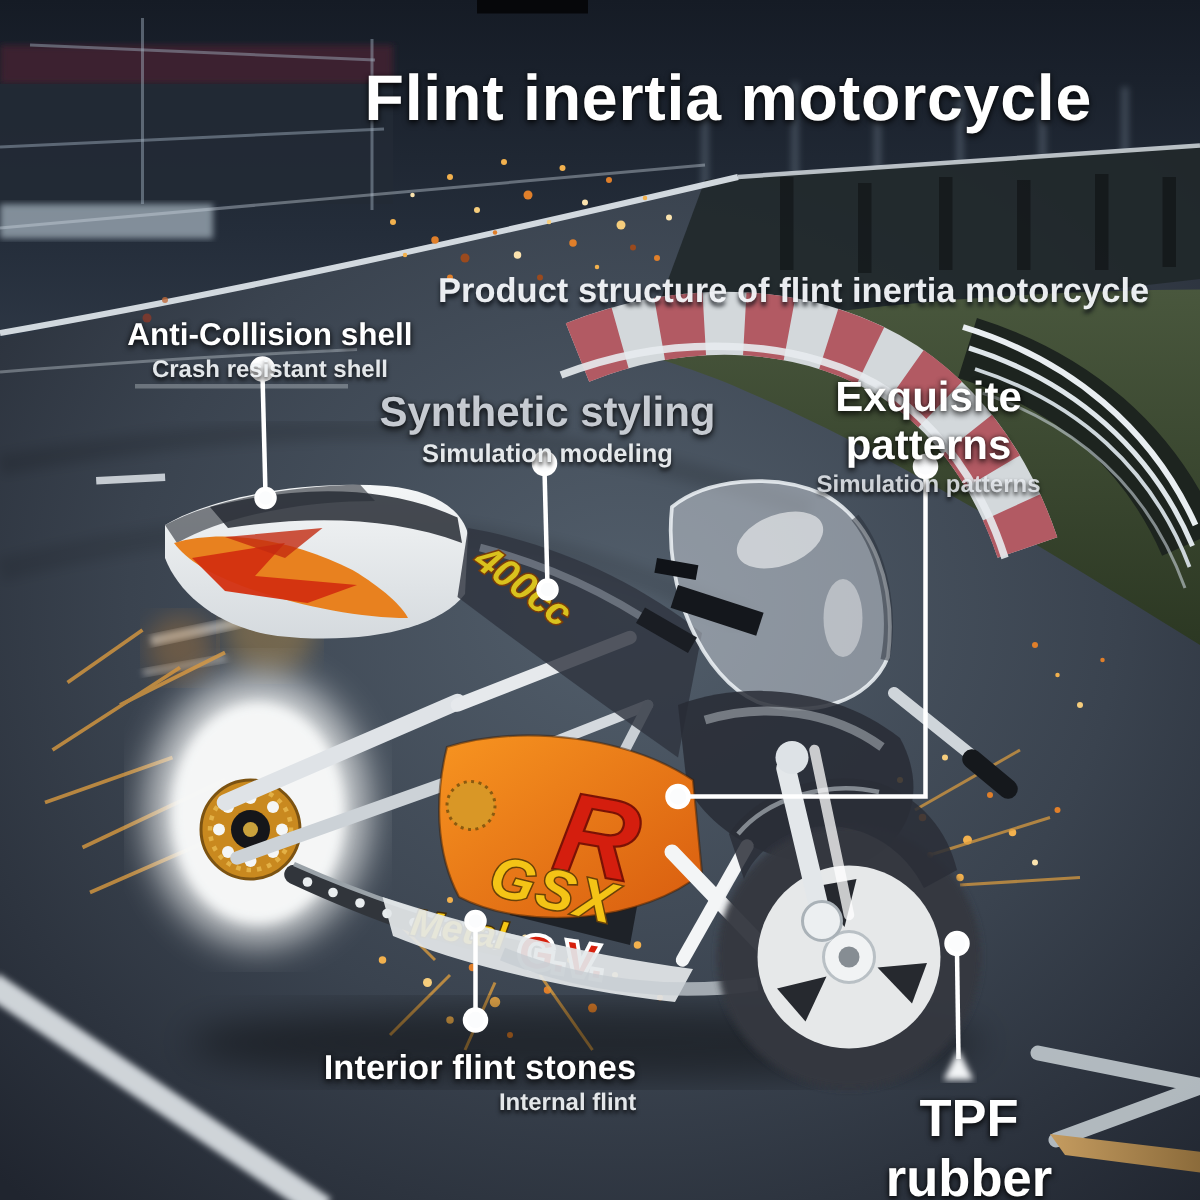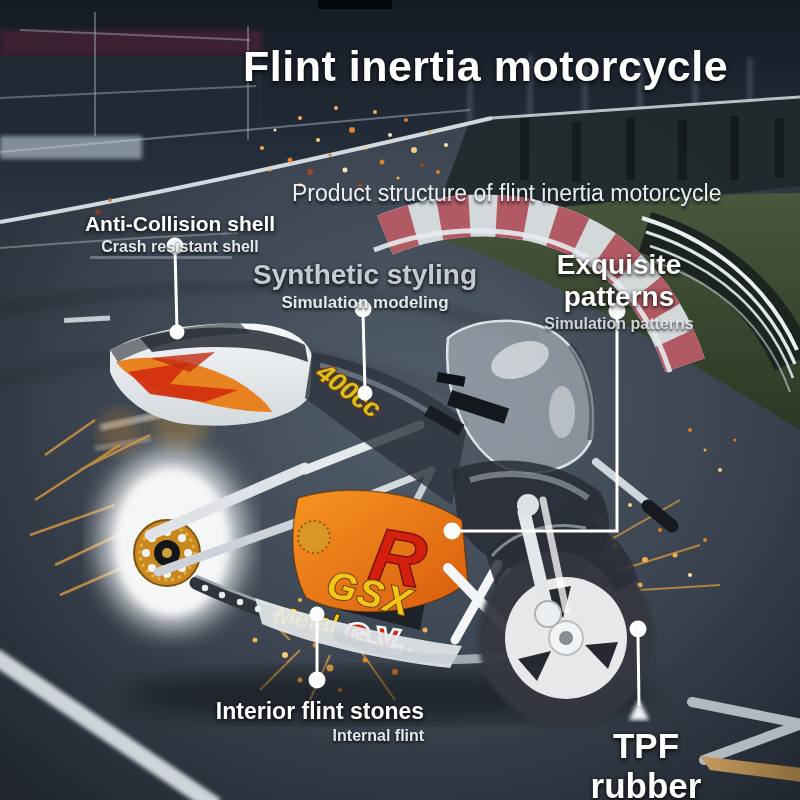--- a/index.html
+++ b/index.html
@@ -3,21 +3,21 @@
 <meta charset="utf-8">
 <style>
   html,body{margin:0;padding:0;background:#10141c;}
   .stage{position:relative;width:800px;height:800px;overflow:hidden;
          font-family:"Liberation Sans",sans-serif;background:#2a313d;}
   .stage svg{position:absolute;left:0;top:0;}
   .txt{position:absolute;color:#fff;white-space:nowrap;
        text-shadow:0 2px 4px rgba(0,0,0,.8),0 0 2px rgba(0,0,0,.55);}
   .page-title{left:243px;top:42px;font-size:43px;font-weight:700;letter-spacing:.5px;text-align:center;}
   .section-heading{left:428px;top:126px;font-size:39px;font-weight:700;}
-  .section-subheading{left:292px;top:180px;font-size:23px;font-weight:400;
+  .section-subheading{left:292px;top:180px;font-size:23px;font-weight:700;
        color:rgba(250,252,255,.93);text-shadow:0 3px 3px rgba(10,14,20,.85);}
   .callout{position:absolute;text-align:center;transform:translateX(-50%);}
   .callout .main{font-weight:700;color:#fff;
        text-shadow:0 2px 4px rgba(0,0,0,.8),0 0 3px rgba(0,0,0,.5);}
   .callout .sub{font-weight:700;color:rgba(244,247,250,.92);margin-top:2px;
        text-shadow:0 2px 3px rgba(0,0,0,.85);}
   .c1{left:180px;top:188px;}  .c1 .main{font-size:21px;margin-top:24px;} .c1 .sub{font-size:16px;}
   .c2{left:365px;top:247px;}  .c2 .main{font-size:28px;color:rgba(222,227,233,.88);margin-top:12px;} .c2 .sub{font-size:17px;}
   .c3{left:619px;top:249px;}  .c3 .main{font-size:28px;} .c3 .sub{font-size:16px;color:rgba(235,239,243,.85);}
   .c4{left:320px;top:698px;}  .c4 .main{font-size:23px;} .c4 .sub{font-size:16px;text-align:right;}

